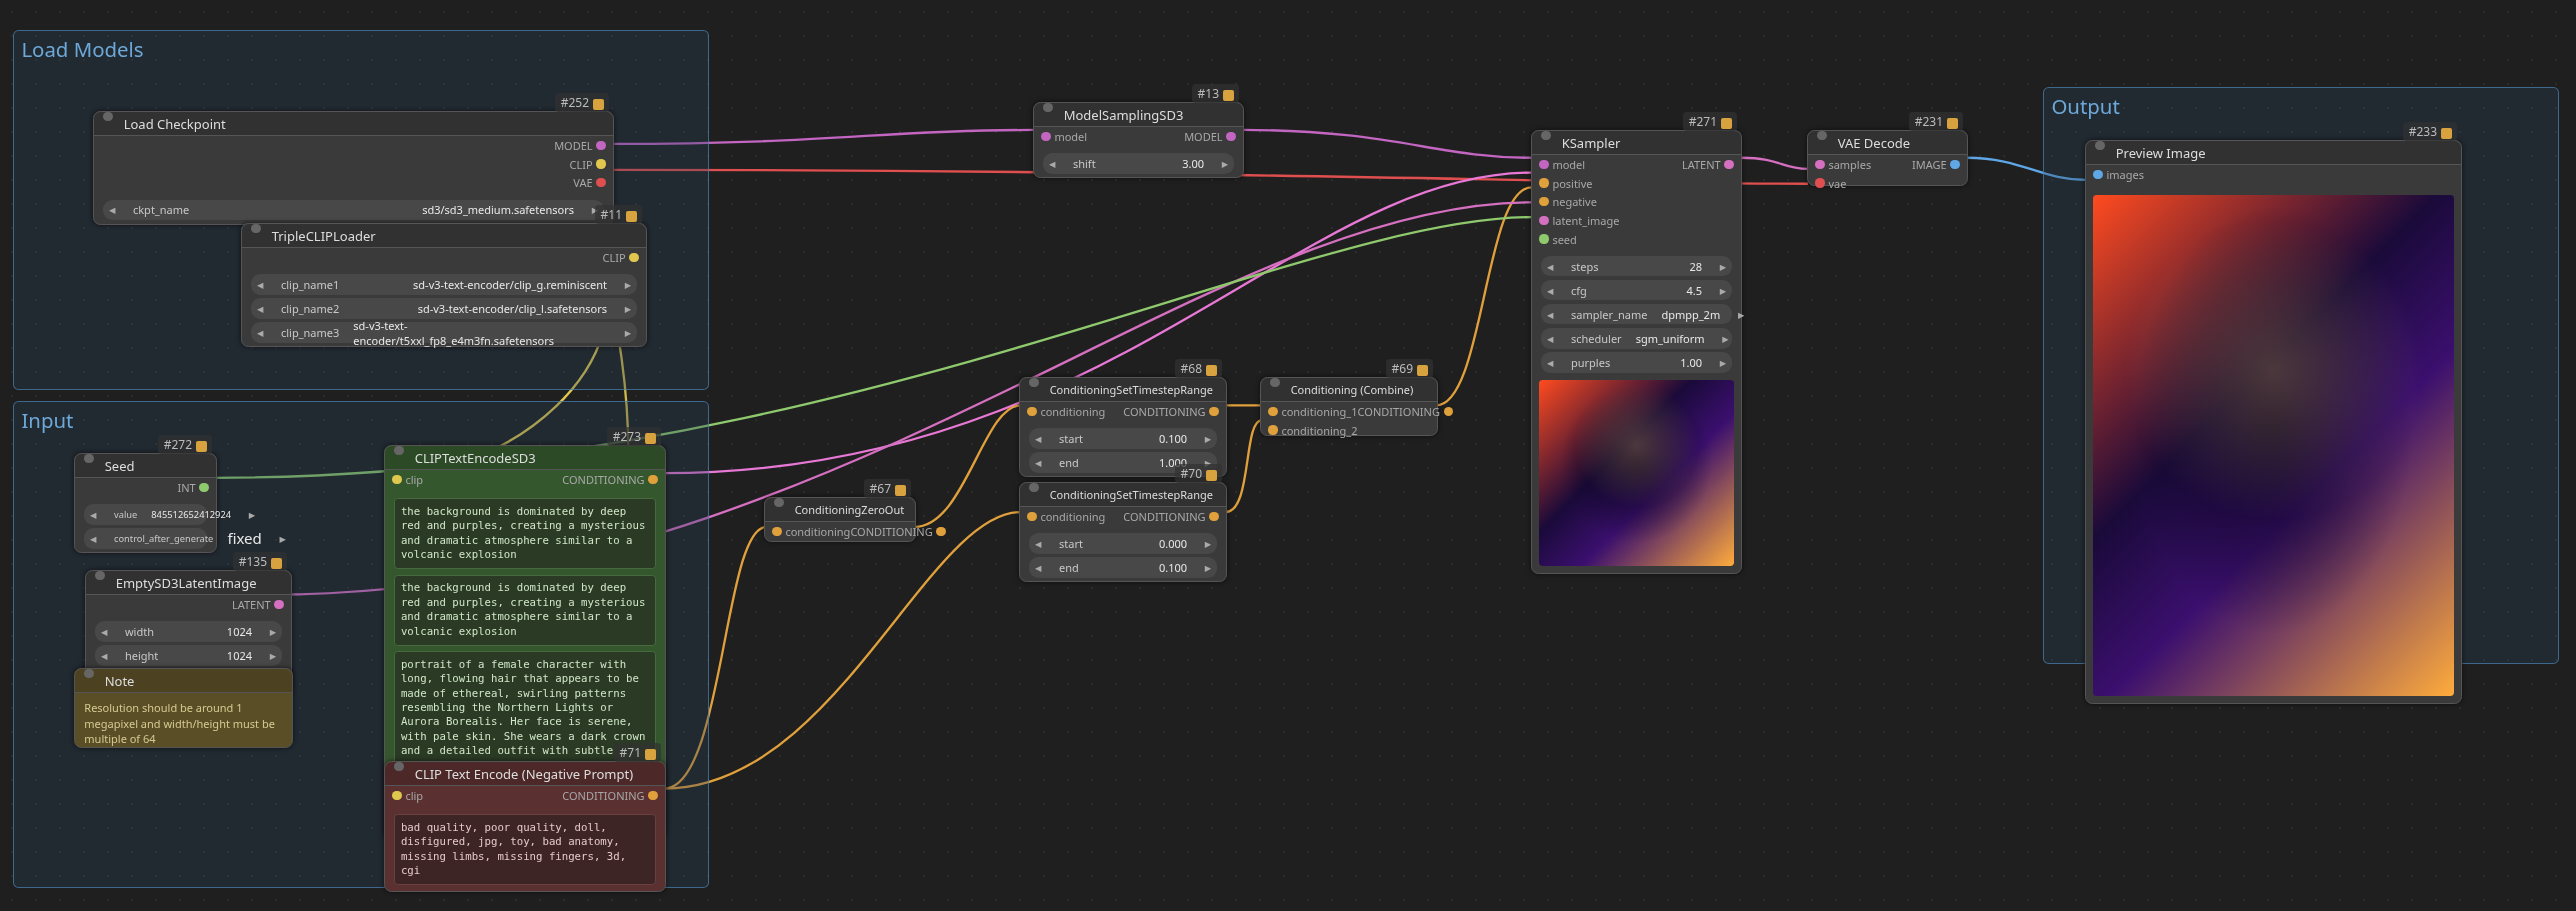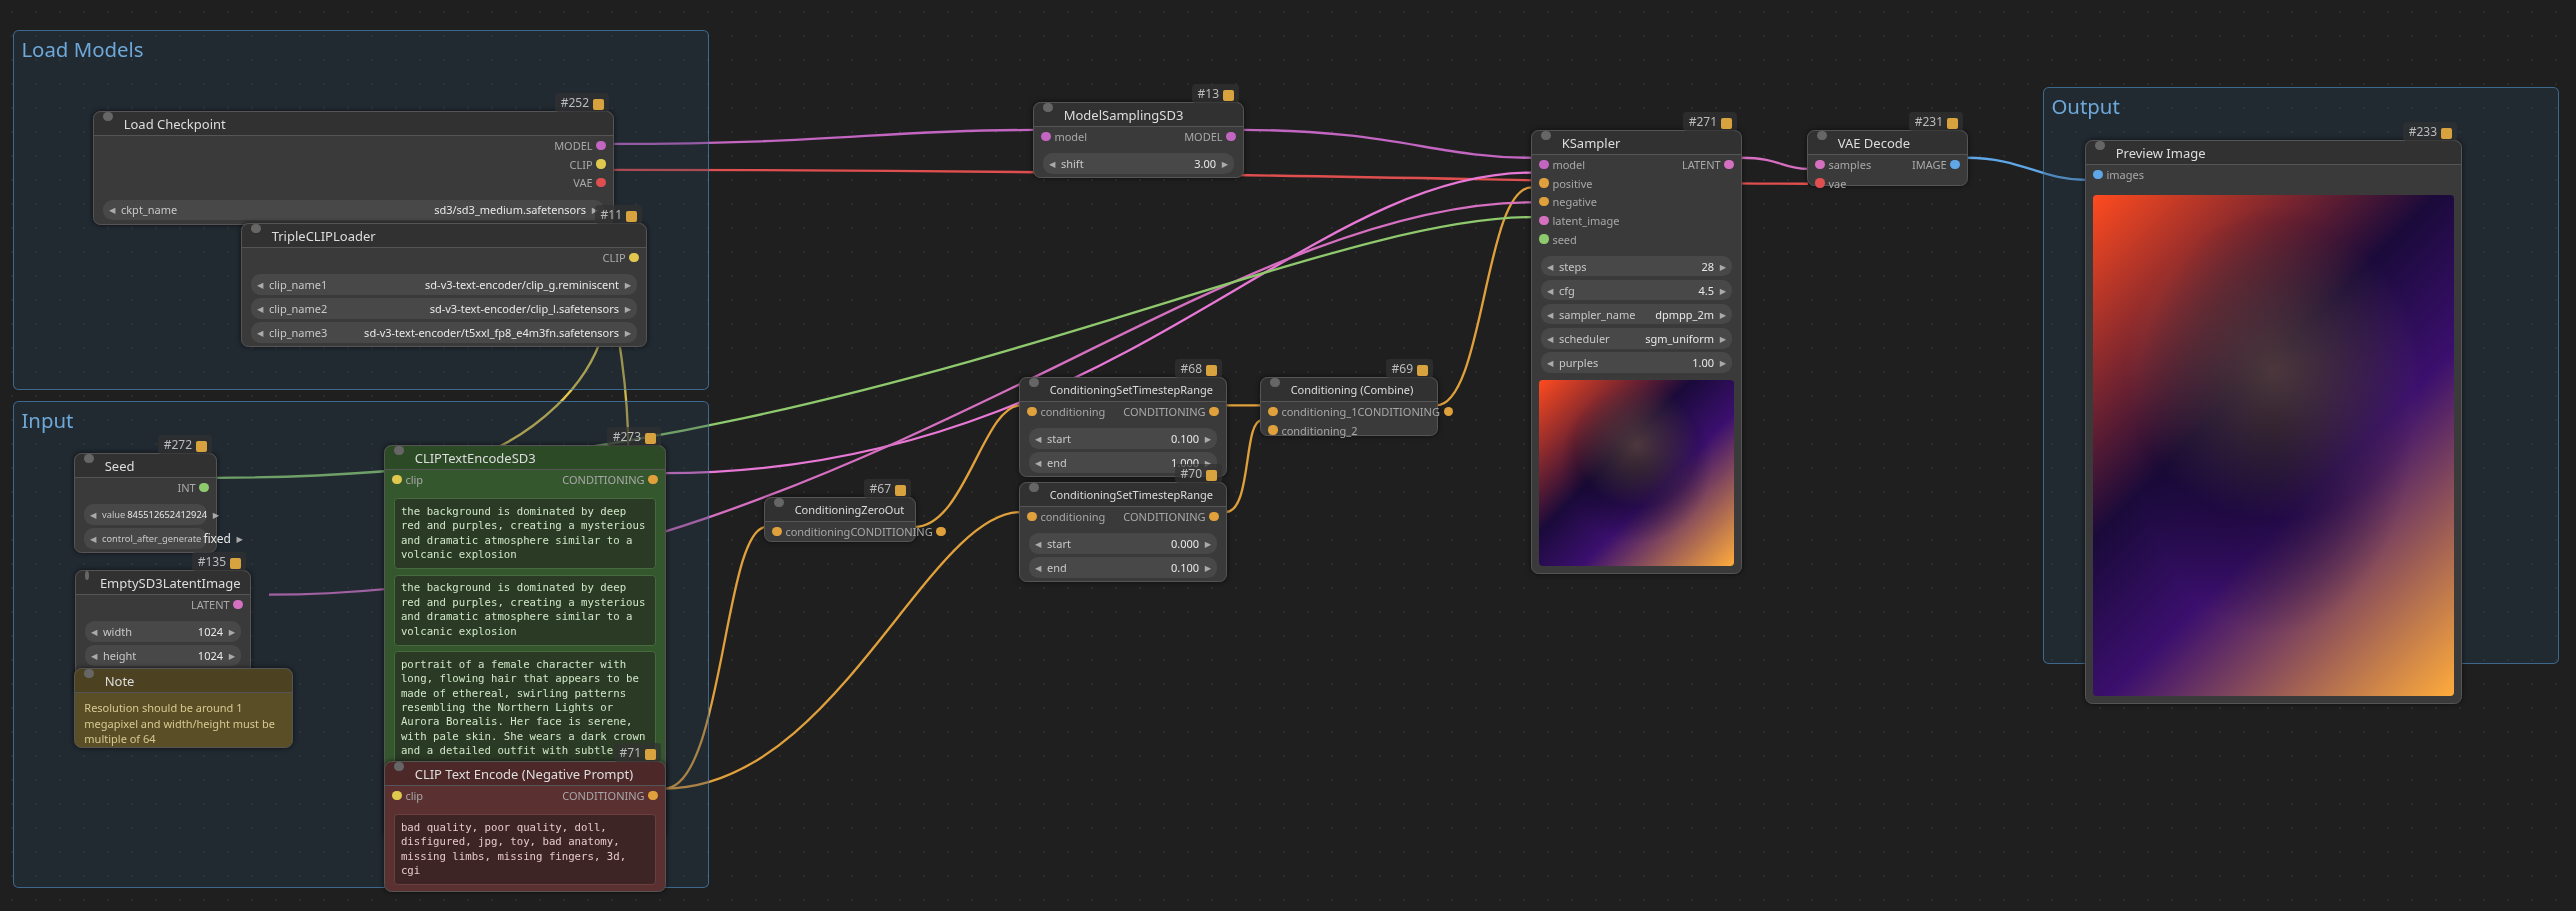--- a/index.html
+++ b/index.html
@@ -22,21 +22,21 @@
   .slotcol.right{text-align:right;align-items:flex-end}
   .slot{font-size:11px;color:#a8a8a8;display:flex;align-items:center;gap:3.7px;position:relative;height:15px}
   .pin{width:9.3px;height:9.3px;border-radius:50%;background:#888}
   .pin.model{background:#c266c2}
   .pin.clip{background:#e0c84f}
   .pin.vae{background:#e04f4f}
   .pin.cond{background:#e0a03c}
   .pin.latent{background:#d56fc0}
   .pin.int{background:#8fc96d}
   .pin.image{background:#5fa7e6}
-  .row{display:flex;align-items:center;gap:2px;background:#484848;border-radius:9.3px;height:20.4px;margin:3.7px 9.3px;padding:0 5.6px;font-size:11px;position:relative}
+  .row{display:flex;align-items:center;gap:14px;background:#484848;border-radius:9.3px;height:20.4px;margin:3.7px 9.3px;padding:0 5.6px;font-size:11px;position:relative}
   .row .lab{flex:1;color:#c8c8c8}
   .row .val{color:#e8e8e8}
   .note .body{padding:7.4px 9.3px;font-size:11px;color:#d6c991;line-height:1.4}
   .textarea{margin:5.6px 9.3px;background:#2a3a24;border:0.9px solid #486a3f;border-radius:3.7px;padding:5.6px;font-size:10.7px;font-family:monospace;color:#d0e6c8;line-height:1.35;min-height:46px}
   .node.red .textarea{background:#3d2525;border-color:#6a4040;color:#e6c8c8}
   .img{margin:7.4px;border-radius:3.7px;background:linear-gradient(135deg,#ff4b1f,#1a0a3a 40%,#3b0f6e 60%,#ffac3c);height:186px;position:relative;overflow:hidden}
   .img.big{height:501px}
   .img::after{content:"";position:absolute;inset:0;background:radial-gradient(circle at 50% 35%,rgba(255,200,120,.25),transparent 40%),radial-gradient(ellipse at 50% 45%,rgba(10,5,30,.9) 0%,rgba(10,5,30,.4) 30%,transparent 55%)}
   .tri-l::before{content:"◀";margin-right:3.7px;color:#aaa;font-size:8.3px}
   .tri-r::after{content:"▶";margin-left:3.7px;color:#aaa;font-size:8.3px}
@@ -163,25 +163,25 @@
           <span class="pin int"></span>
         </div>
   </div>
     </div>
   <div class="row tri-l tri-r">
       <span class="lab" style="font-size:9.3px">value</span>
       <span class="val" style="font-size:9.3px">845512652412924</span>
     </div>
   <div class="row tri-l tri-r">
       <span class="lab" style="font-size:9.3px">control_after_generate</span>
-      <span class="val" style="font-size:12px">fixed</span>
-    </div>
-</div>
-
-<div class="node" style="left:75px;top:570px;width:176px">
+      <span class="val" style="font-size:15px">fixed</span>
+    </div>
+</div>
+
+<div class="node" style="left:85px;top:570px;width:207px">
   <div class="id"><span>#135</span><span class="sq"></span></div>
   <div class="t">
       <span class="dotbtn"></span>
       <span>EmptySD3LatentImage</span>
     </div>
   <div class="slots">
       <div class="slotcol"></div>
       <div class="slotcol right">
     <div class="slot">
           <span>LATENT</span>

